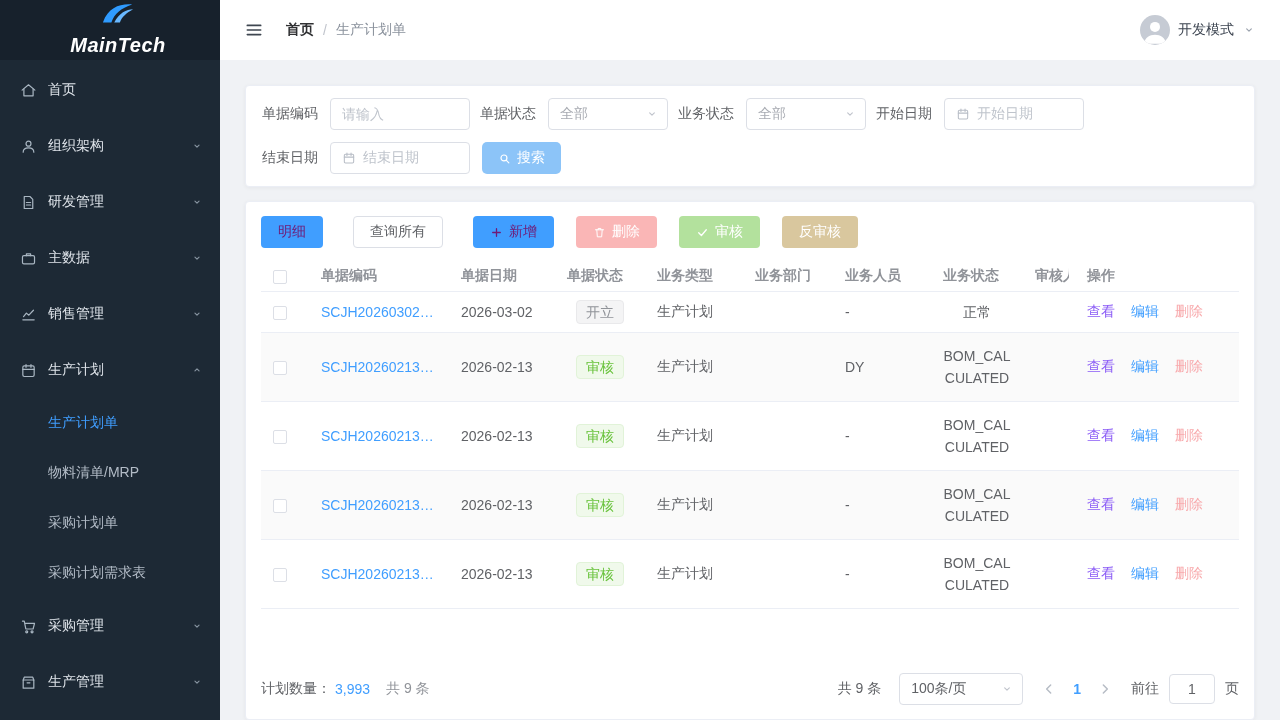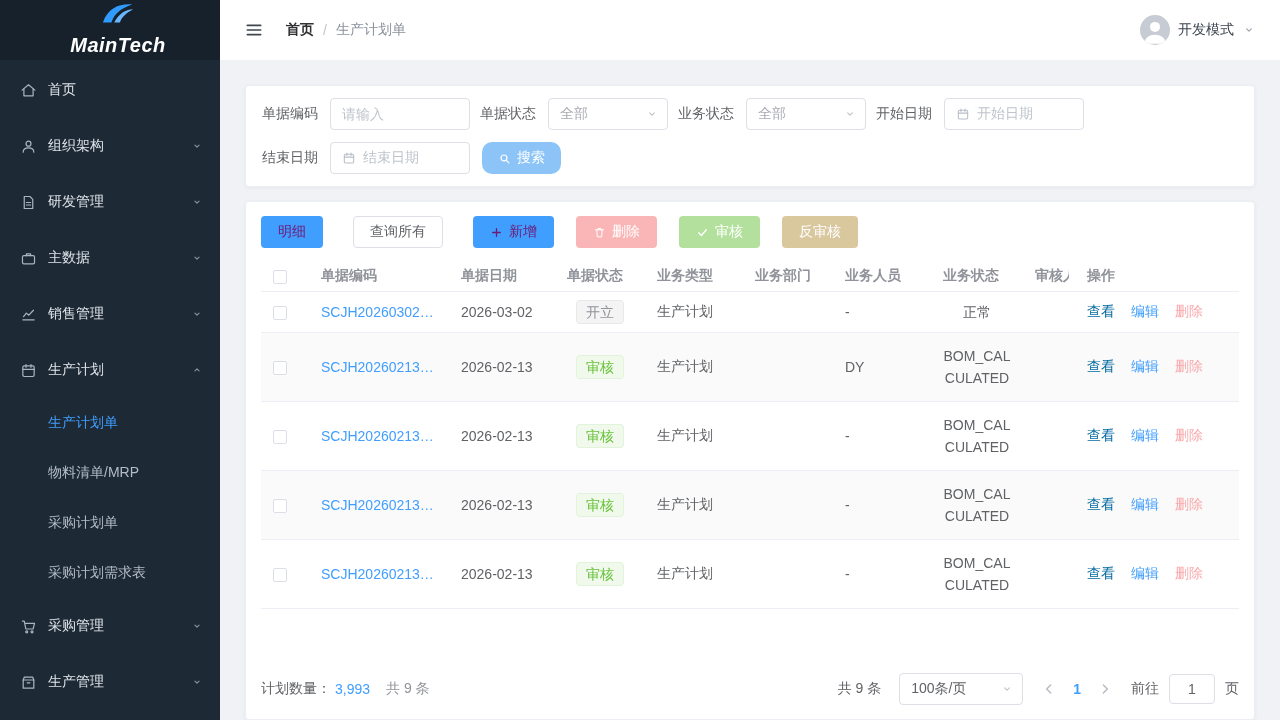--- a/index.html
+++ b/index.html
@@ -45,21 +45,21 @@
   .filter-row { display:flex; align-items:center; }
   .filter-row + .filter-row { margin-top:12px; }
   .f-group { display:flex; align-items:center; margin-right:10px; }
   .f-label { color:#606266; margin-right:12px; white-space:nowrap; }
   .inp { width:140px; height:32px; border:1px solid #dcdfe6; border-radius:4px; padding:0 11px; font-size:14px; color:#606266; outline:none; background:#fff; font-family:inherit; }
   .inp::placeholder { color:#bfc4cc; }
   .sel { width:120px; height:32px; border:1px solid #dcdfe6; border-radius:4px; background:#fff; display:flex; align-items:center; justify-content:space-between; padding:0 8px 0 11px; color:#a8abb2; cursor:pointer; }
   .sel .chev-s { width:14px; height:14px; color:#c0c4cc; }
   .date-box { width:140px; height:32px; border:1px solid #dcdfe6; border-radius:4px; background:#fff; display:flex; align-items:center; gap:7px; padding:0 11px; color:#bfc4cc; cursor:pointer; }
   .cal-ic { width:14px; height:14px; color:#b8bdc6; flex-shrink:0; }
-  .btn-search { height:32px; margin-left:2px; padding:0 16px; background:#8cc4f8; color:#fff; border:none; border-radius:10px; font-size:14px; display:inline-flex; align-items:center; gap:6px; cursor:pointer; font-family:inherit; }
+  .btn-search { height:32px; margin-left:2px; padding:0 16px; background:#8cc4f8; color:#fff; border:none; border-radius:5px; font-size:14px; display:inline-flex; align-items:center; gap:6px; cursor:pointer; font-family:inherit; }
   .btn-search .bic { width:13px; height:13px; }
 
   
   .table-card { padding:14px 15px 14px 15px; }
   .toolbar { display:flex; align-items:center; gap:22px; margin-bottom:13px; }
   .btn { height:32px; padding:0 16px; border-radius:4px; font-size:14px; display:inline-flex; align-items:center; gap:6px; border:1px solid transparent; cursor:pointer; background:#fff; font-family:inherit; }
   .btn .bic { width:13px; height:13px; }
   .btn-primary { background:#409eff; color:#701a75; }
   .btn-default { border-color:#dcdfe6; color:#606266; margin-right:8px; }
   .btn-detail { margin-right:8px; }
@@ -83,21 +83,21 @@
     background:linear-gradient(to left, rgba(0,0,0,.12), rgba(0,0,0,0));
   }
   .checkbox { display:inline-block; width:14px; height:14px; border:1px solid #dcdfe6; border-radius:2px; background:#fff; cursor:pointer; vertical-align:middle; }
   .code-link { color:#409eff; cursor:pointer; display:block; white-space:nowrap; overflow:hidden; text-overflow:ellipsis; max-width:116px; }
   .cell-date { white-space:nowrap; }
   .tag { display:inline-block; height:24px; line-height:22px; padding:0 9px; border-radius:4px; font-size:14px; border:1px solid transparent; }
   .tag[data-type="info"] { background:#f4f4f5; border-color:#e9e9eb; color:#909399; }
   .tag[data-type="success"] { background:#f0f9eb; border-color:#e1f3d8; color:#67c23a; }
   .cell-bom { word-break:break-all; line-height:22px;text-align:center; }
   .act { cursor:pointer; margin-right:16px; white-space:nowrap; }
-  .act-view { color:#0369a1; }
+  .act-view { color:#8b5cf6; }
   .act-edit { color:#409eff; }
   .act-del { color:#f8a8ab; cursor:not-allowed; }
 
   
   .table-footer { display:flex; align-items:center; margin-top:10px; height:32px; color:#606266; }
   .count-num { color:#409eff; margin:0 8px 0 4px; }
   .count-total { color:#909399; margin-left:8px; }
   .tf-right { margin-left:auto; display:flex; align-items:center; gap:18px; }
   .pagesize-sel { width:124px; height:32px; border:1px solid #dcdfe6; border-radius:4px; display:flex; align-items:center; justify-content:space-between; padding:0 8px 0 11px; color:#606266; cursor:pointer; background:#fff; }
   .pager { display:flex; align-items:center; gap:16px; }

